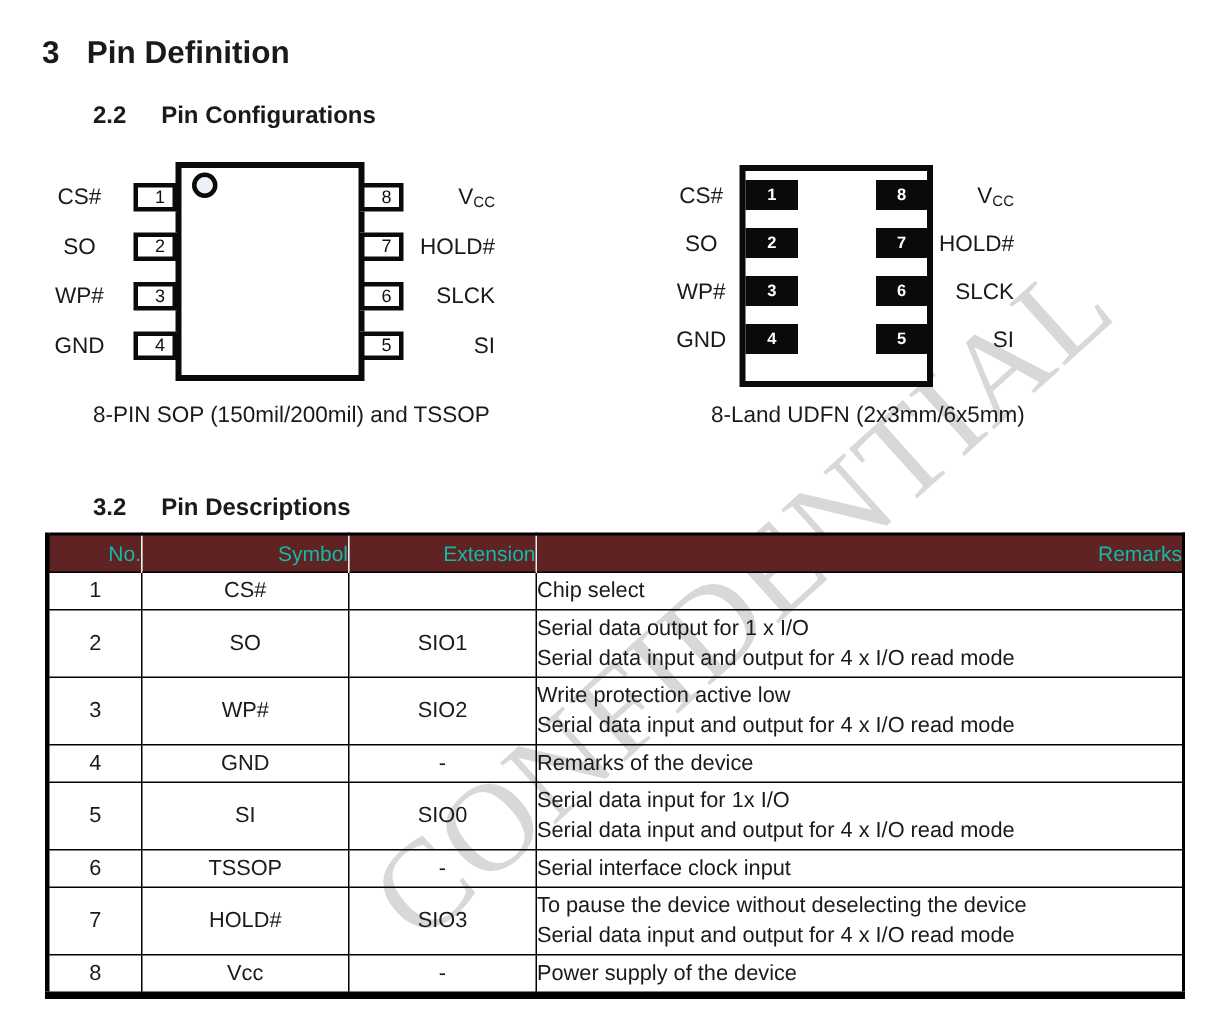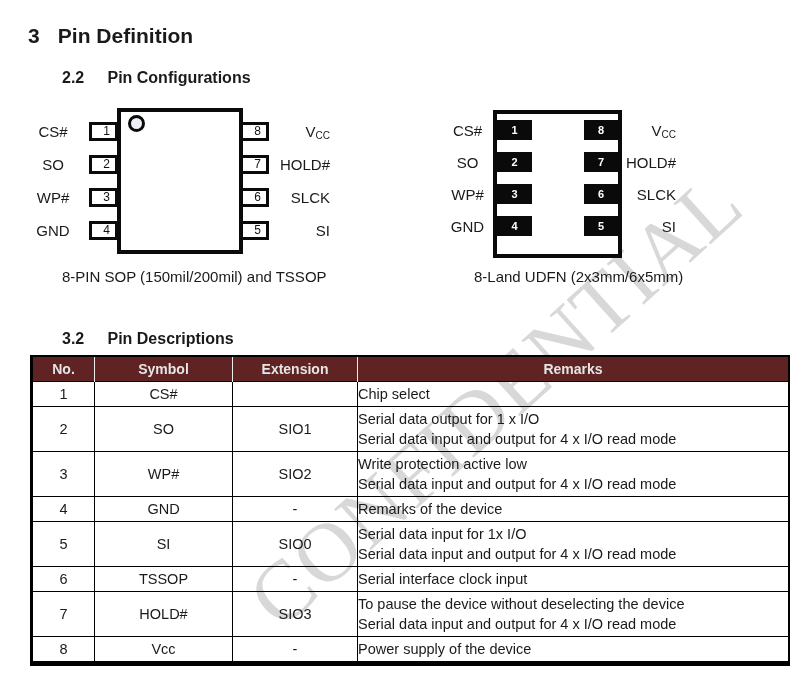--- a/index.html
+++ b/index.html
@@ -42,22 +42,22 @@
     border:3px solid #0a0a0a;background:#edf0f6;
   }
   .caption{font-size:15px;line-height:18px;text-align:left;white-space:nowrap;}
   
   table.pins{
     position:absolute;left:30px;top:355px;z-index:1;
     width:760px;border-collapse:collapse;table-layout:fixed;
     border:2px solid #000;border-left-width:3px;border-bottom-width:5px;
   }
   table.pins thead th{
-    background:#5f2323;color:#e5e5e5;font-weight:bold;font-size:14px;
-    height:24px;padding:0;text-align:center;border-left:1px solid #ededed;
+    background:#5f2323;color:#14b8a6;font-weight:normal;font-size:14px;
+    height:24px;padding:0;text-align:right;border-left:1px solid #ededed;
   }
   table.pins thead th:first-child{border-left:none;}
   table.pins tbody td{
     border:1px solid #000;padding:2px 0;background:transparent;
     font-size:14.5px;line-height:20px;vertical-align:middle;
   }
   td.c{text-align:center;}
   td.rem{padding-left:8px;padding-right:4px;margin-left:48px;}
   .rem-line{line-height:20px;white-space:nowrap;}
   td.sym{font-size:15px;}

